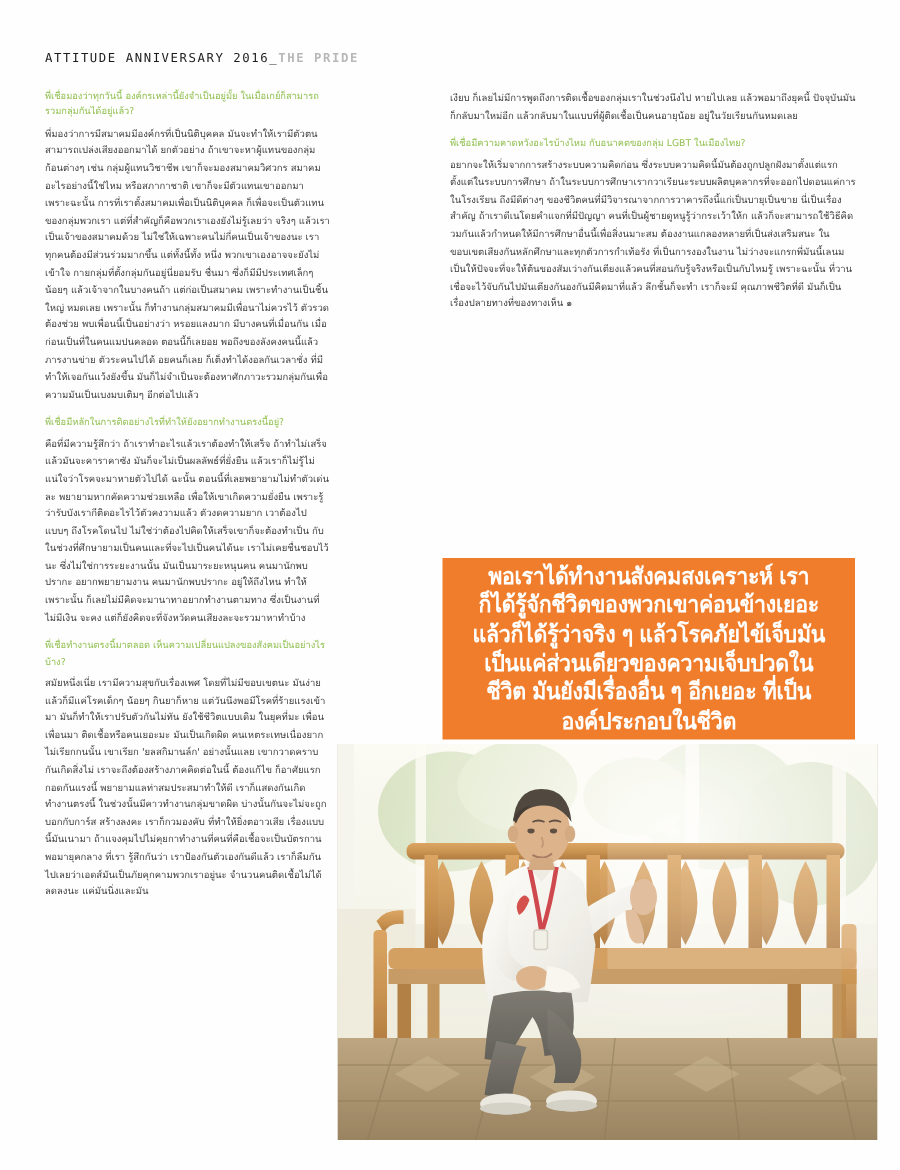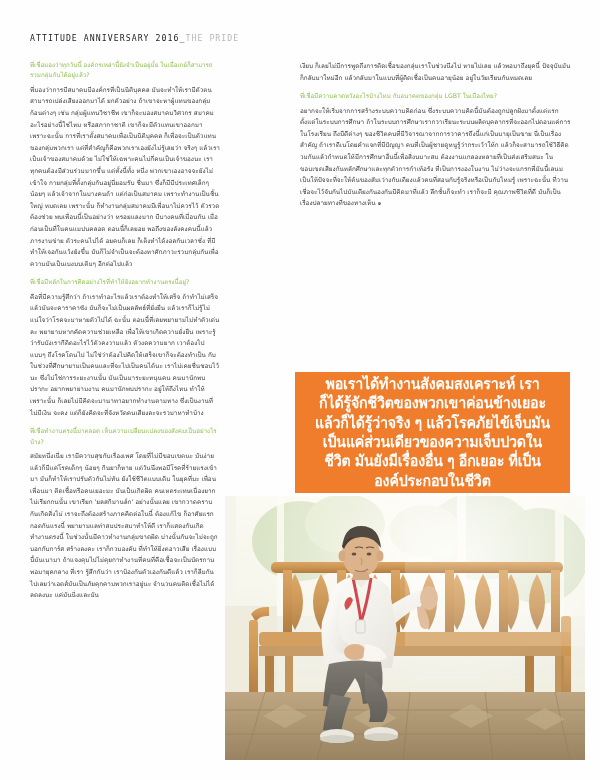--- a/index.html
+++ b/index.html
@@ -31,21 +31,21 @@
     font-size: 8.2px;
     letter-spacing: 1.05px;
     white-space: nowrap;
   }
   .masthead .mh-strong {
     color: #1c1c1c;
     font-weight: 400;
   }
   .masthead .mh-light {
     color: #b8b8b8;
-    font-weight: 400;
+    font-weight: 700;
   }
 
   
   .col {
     position: absolute;
     font-size: 6.35px;
     line-height: 11.6px;
     text-align: left;
     color: #3a3a3a;
     word-break: break-word;

